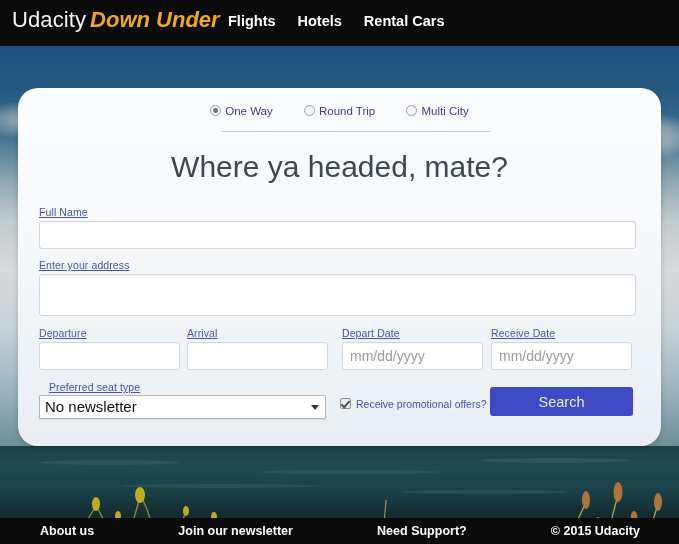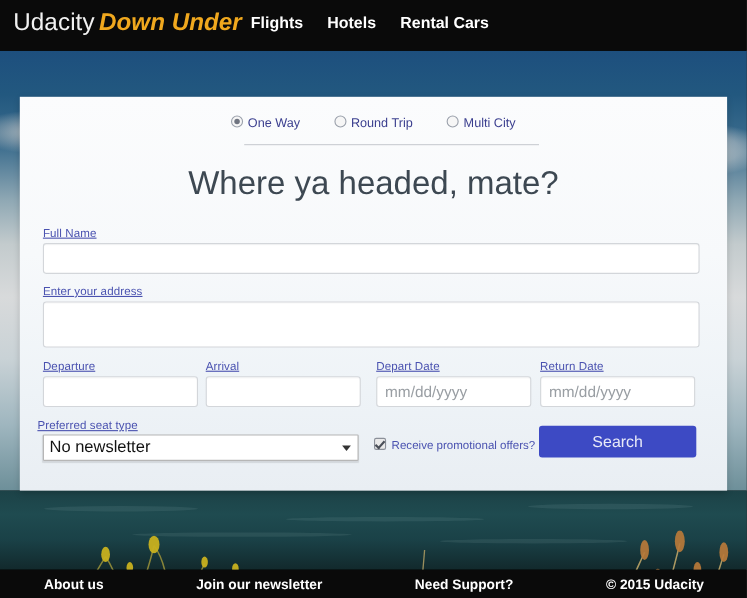--- a/index.html
+++ b/index.html
@@ -98,20 +98,21 @@
   #nav a:last-child { margin-right: 0; }
 
   
   #panel {
     position: absolute;
     left: 18px; top: 88px;
     width: 643px; height: 358px;
     background: linear-gradient(180deg,#fbfcfd 0%, #f7f9fb 40%, #eef3f7 75%, #e9eef3 100%);
     box-shadow: 0 2px 6px rgba(0,0,0,0.18);
     z-index: 20;
+    border-radius: 20px;
   }
 
   
   #trip-types {
     position: absolute; left: 0; top: 17px;
     width: 643px;
     text-align: center;
     font-size: 11.5px;
   }
   .trip-opt {
@@ -190,21 +191,21 @@
 
   #departure-label  { left: 21px; top: 239px; }
   #departure-input  { left: 21px; top: 254px; width: 141px; height: 28px; }
   #arrival-label    { left: 169px; top: 239px; }
   #arrival-input    { left: 169px; top: 254px; width: 141px; height: 28px; }
   #departdate-label { left: 324px; top: 239px; }
   #departdate-input { left: 324px; top: 254px; width: 141px; height: 28px; font-size: 14px; }
   #returndate-label { left: 473px; top: 239px; }
   #returndate-input { left: 473px; top: 254px; width: 141px; height: 28px; font-size: 14px; }
 
-  #seat-label { left: 16px; top: 293px; }
+  #seat-label { left: 31px; top: 293px; }
   #seat-select {
     position: absolute;
     left: 21px; top: 307px;
     width: 287px; height: 24px;
     background: #ffffff;
     border: 1px solid #b6b6b6;
     border-radius: 1px;
     font-size: 15px;
     color: #111;
     padding: 0 5px;
@@ -388,21 +389,21 @@
 
     <label class="flabel" id="departure-label">Departure</label>
     <input class="finput" id="departure-input" type="text" value="" style="">
 
     <label class="flabel" id="arrival-label">Arrival</label>
     <input class="finput" id="arrival-input" type="text" value="" style="">
 
     <label class="flabel" id="departdate-label">Depart Date</label>
     <input class="finput" id="departdate-input" type="text" placeholder="mm/dd/yyyy" style="">
 
-    <label class="flabel" id="returndate-label">Return Date</label>
+    <label class="flabel" id="returndate-label">Receive Date</label>
     <input class="finput" id="returndate-input" type="text" placeholder="mm/dd/yyyy" style="">
 
     <label class="flabel" id="seat-label">Preferred seat type</label>
     <div id="seat-select">
       <span>No newsletter</span>
       <span id="seat-arrow"></span>
     </div>
 
     <div id="promo-wrap">
       <span class="checkbox on"></span><span>Receive promotional offers?</span>

